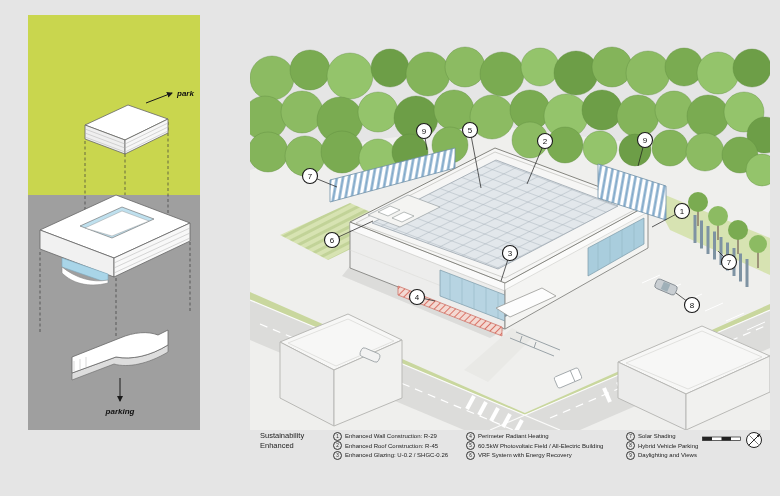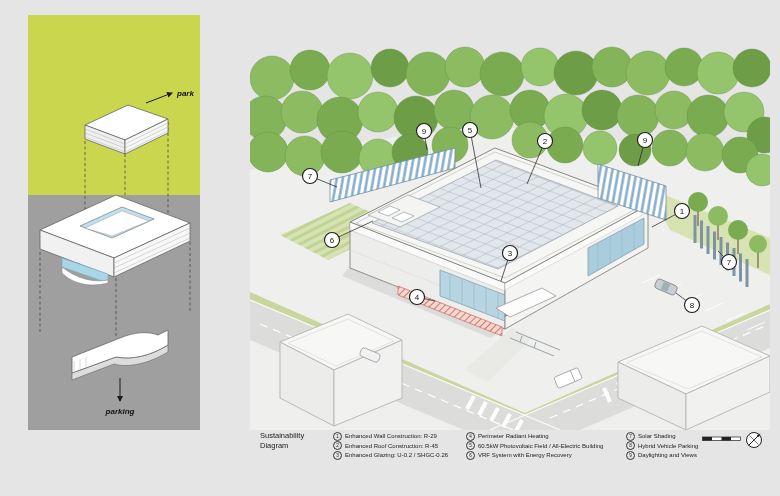--- a/index.html
+++ b/index.html
@@ -332,21 +332,21 @@
         <text x="167" y="259.8" class="callout-num">4</text>
         <line x1="442" y1="265" x2="426" y2="253" class="callout-line"></line>
         <circle cx="442" cy="265" r="7.5" class="callout-circle"></circle>
         <text x="442" y="267.8" class="callout-num">8</text>
       </g>
   </svg>
 
   <div class="footer">
     <div class="footer-title">
       <div>Sustainability</div>
-      <div>Diagram</div>
+      <div>Enhanced</div>
     </div>
     <div id="legend-columns">
         <div class="legend-col">
           <div class="legend-item">
             <span class="legend-num">1</span>
             <span>Enhanced Wall Construction: R-29</span>
           </div>
           <div class="legend-item">
             <span class="legend-num">2</span>
             <span>Enhanced Roof Construction: R-45</span>

